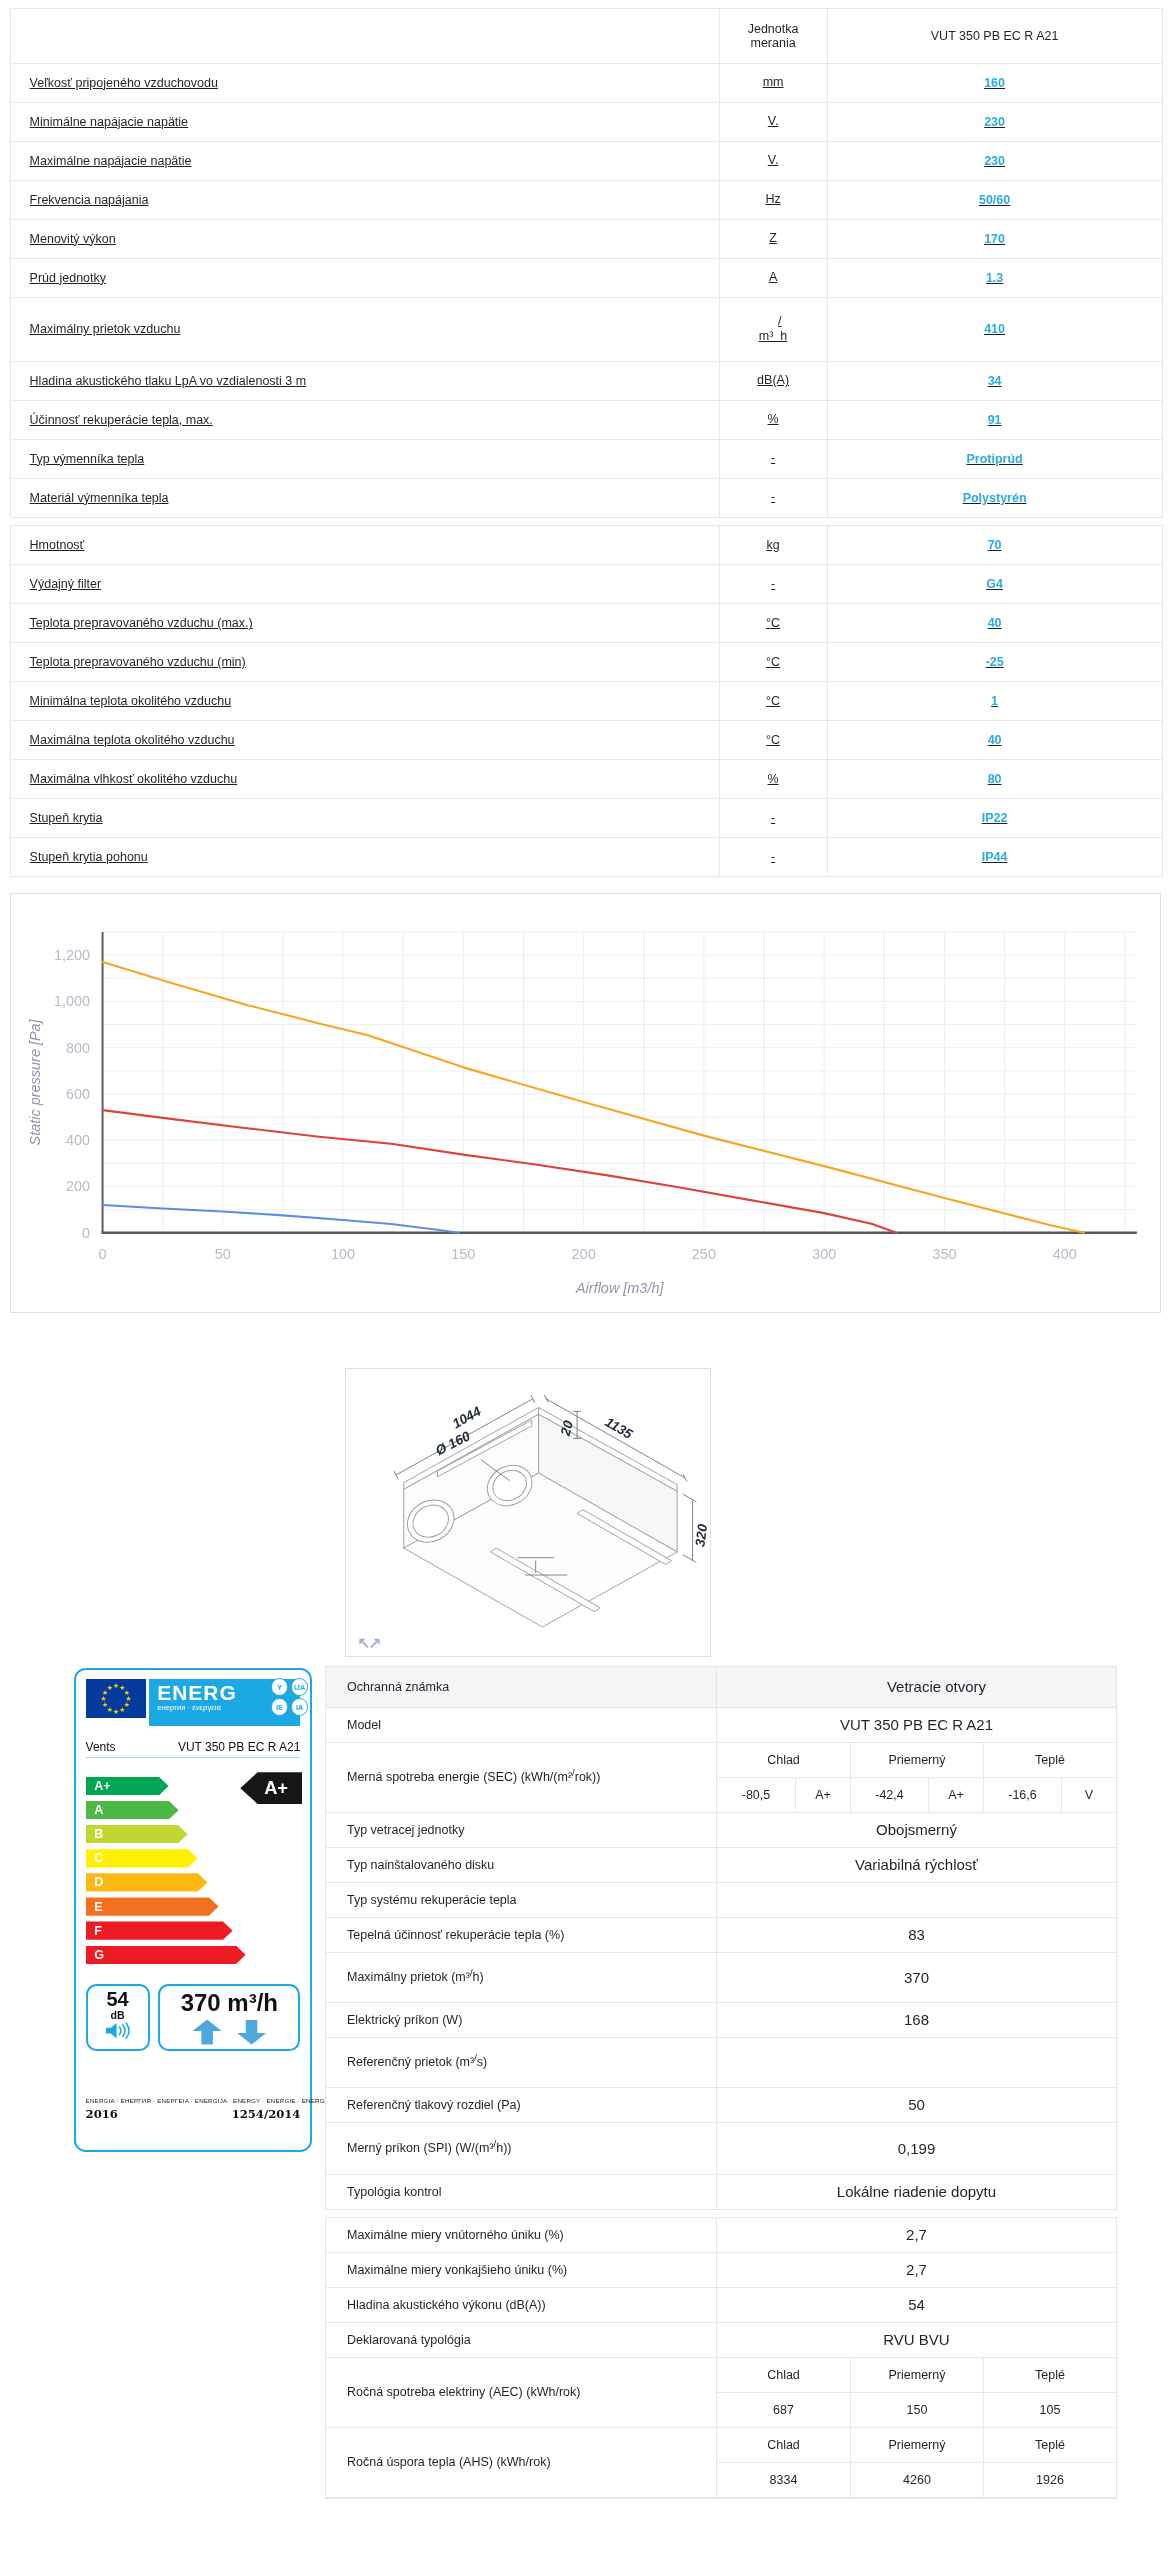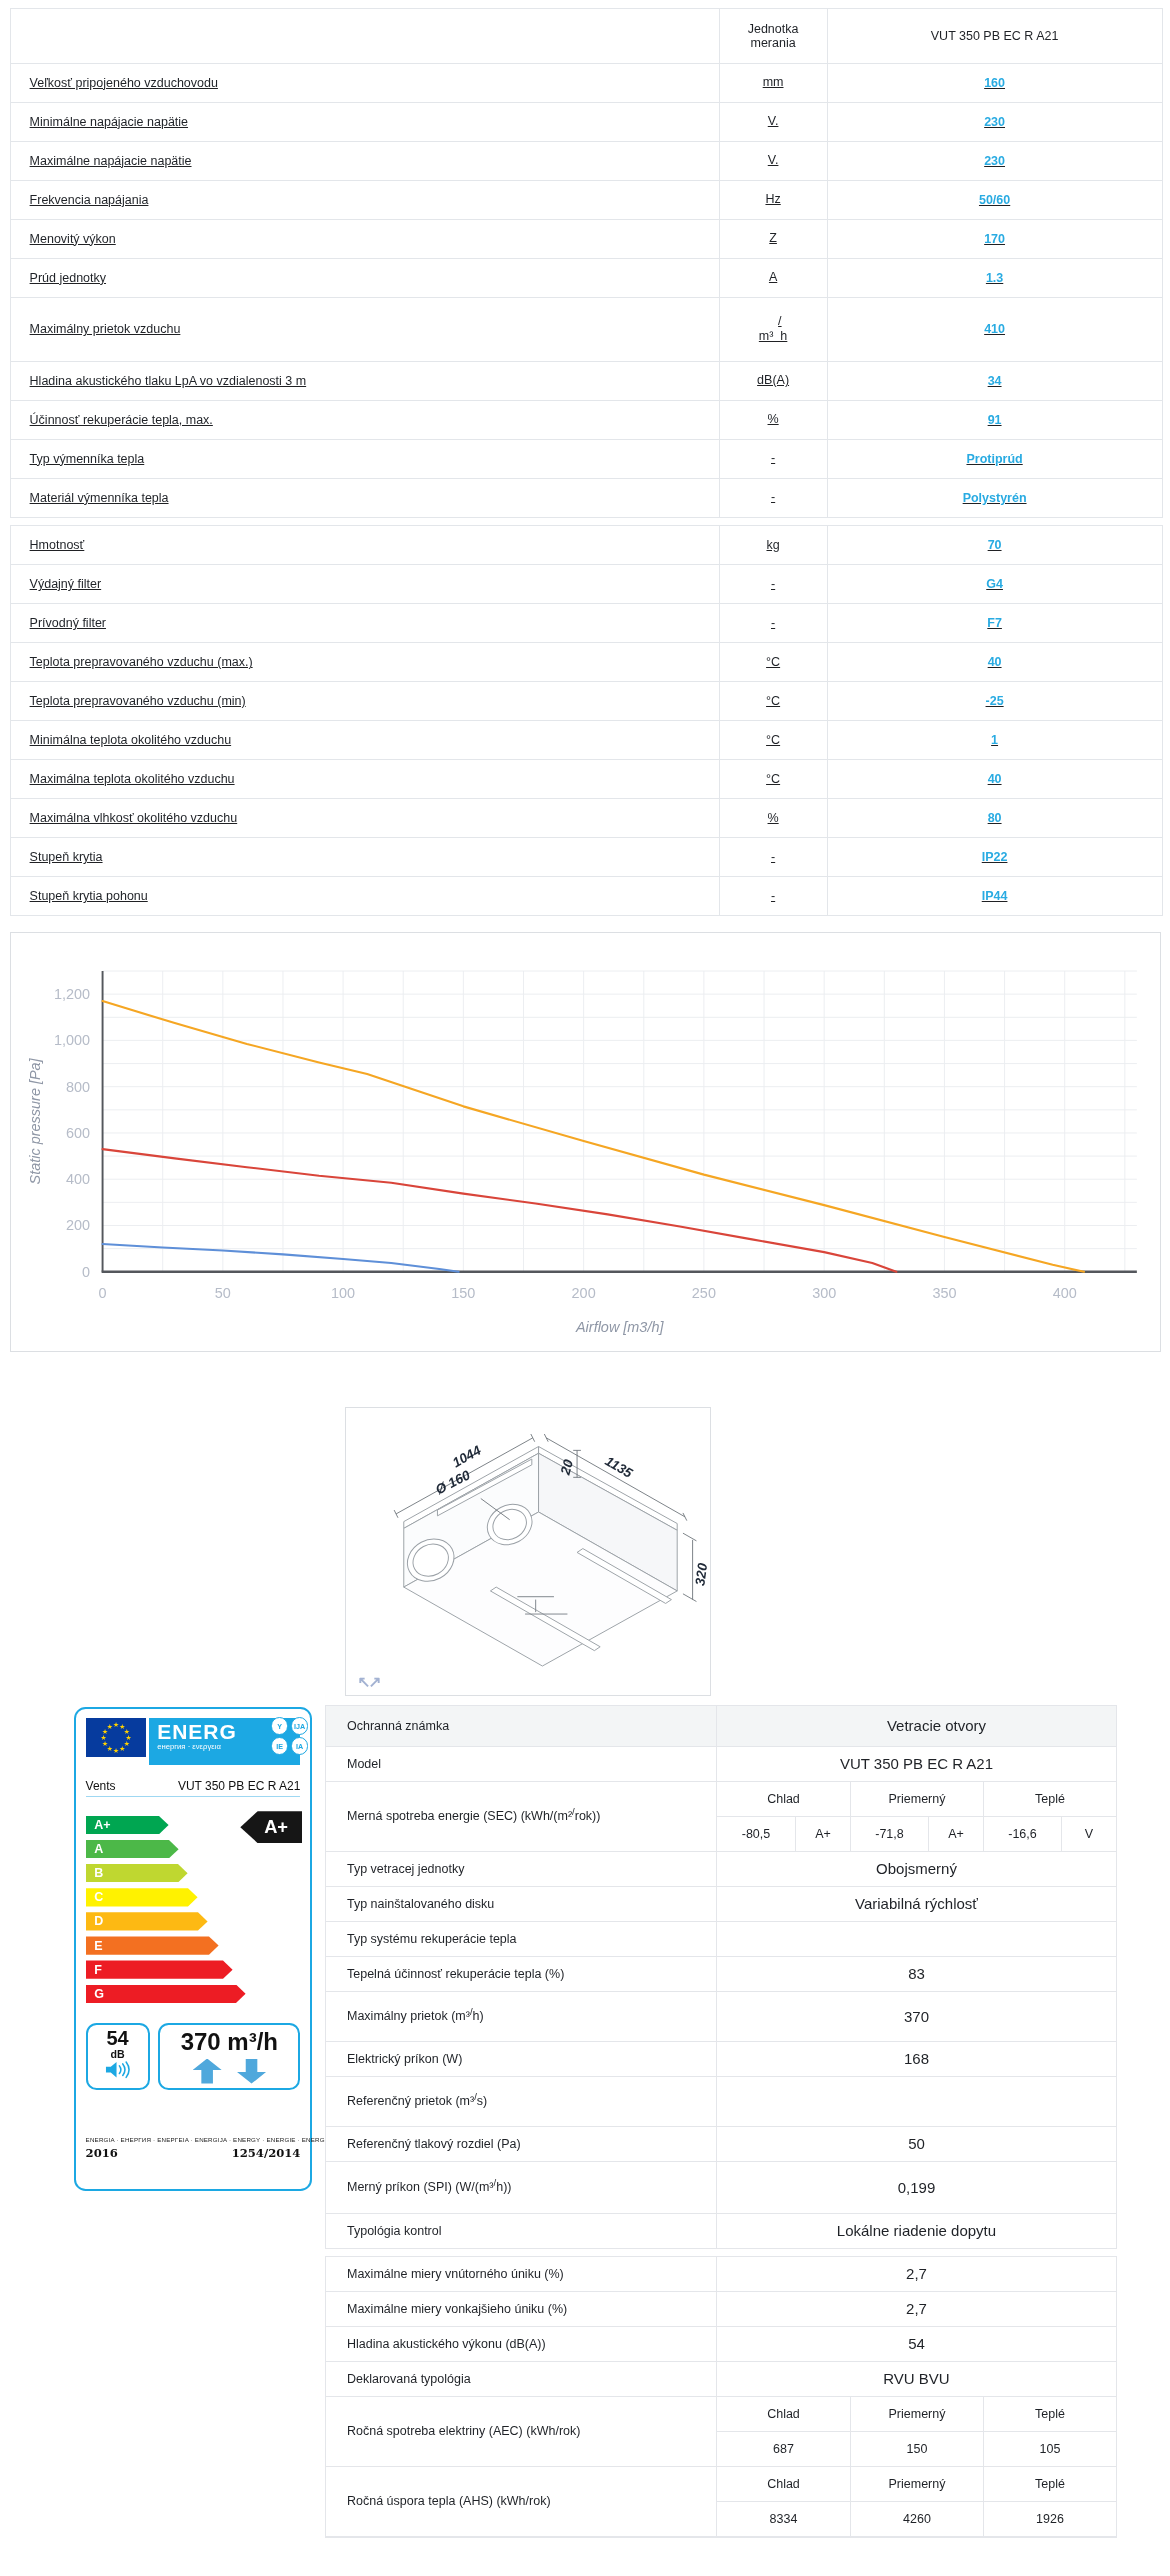--- a/index.html
+++ b/index.html
@@ -166,25 +166,20 @@
       <tbody id="spec-b">
           <tr>
             <td class="lab">Hmotnosť</td>
             <td class="unit">kg</td>
             <td class="val">70</td>
           </tr>
           <tr>
             <td class="lab">Výdajný filter</td>
             <td class="unit">-</td>
             <td class="val">G4</td>
-          </tr>
-          <tr>
-            <td class="lab">Prívodný filter</td>
-            <td class="unit">-</td>
-            <td class="val">F7</td>
           </tr>
           <tr>
             <td class="lab">Teplota prepravovaného vzduchu (max.)</td>
             <td class="unit">°C</td>
             <td class="val">40</td>
           </tr>
           <tr>
             <td class="lab">Teplota prepravovaného vzduchu (min)</td>
             <td class="unit">°C</td>
             <td class="val">-25</td>
@@ -417,21 +412,21 @@
             <div class="d-lab">Merná spotreba energie (SEC) (kWh/(m²<sup> / </sup>rok))</div>
             <div class="d-right">
               <div class="d-subrow head cols3">
                 <div>Chlad</div>
                 <div>Priemerný</div>
                 <div>Teplé</div>
               </div>
               <div class="d-subrow cols6">
                 <div>-80,5</div>
                 <div>A+</div>
-                <div>-71,8</div>
+                <div>-42,4</div>
                 <div>A+</div>
                 <div>-16,6</div>
                 <div>V</div>
               </div>
             </div>
           </div>
           <div class="d-row">
             <div class="d-lab">Typ vetracej jednotky</div>
             <div class="d-val">Obojsmerný</div>
           </div>

